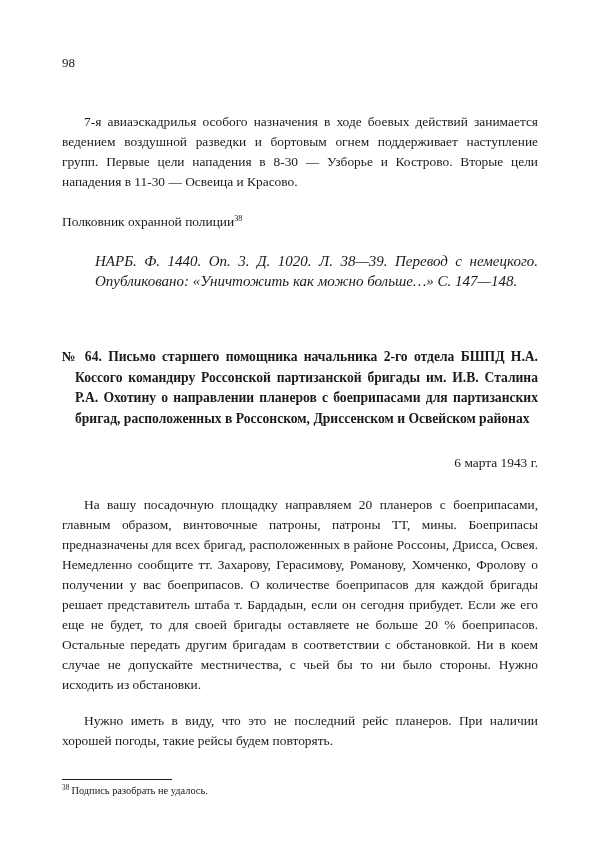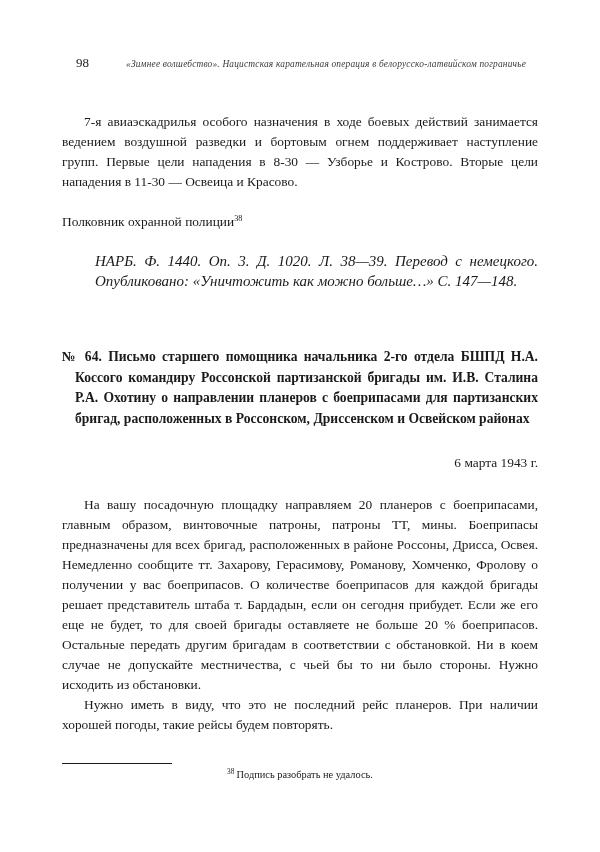--- a/index.html
+++ b/index.html
@@ -20,21 +20,21 @@
     position: absolute;
     left: 0;
     top: 0;
     width: 600px;
     height: 852px;
   }
 
   
   .running-head {
     position: absolute;
-    left: 76px;
+    left: 62px;
     top: 55px;
     width: 476px;
     height: 16px;
     display: flex;
     align-items: baseline;
   }
   .folio {
     font-size: 13px;
     color: #222;
     width: 50px;
@@ -104,30 +104,29 @@
     margin-top: 24px;
     font-size: 13.4px;
     line-height: 20px;
     text-align: right;
   }
 
   .body-block {
     margin-top: 22px;
   }
   .body-block p + p {
-    margin-top: 0;
+    margin-top: 16px;
   }
 
   
   .footnote-area {
     position: absolute;
     left: 62px;
-    top: 763px;
+    top: 779px;
     width: 476px;
-    text-align: center;
   }
   .footnote-rule {
     width: 110px;
     height: 0;
     border-top: 1px solid #1a1a1a;
     margin: 0 0 4px 0;
   }
   .footnote-text {
     font-size: 10.4px;
     line-height: 14px;
@@ -139,21 +138,20 @@
     margin-right: 2px;
   }
 </style>
 </head>
 <body>
 
 <div class="page">
 
   <div class="running-head">
     <span class="folio">98</span>
-    <span class="running-title">«Зимнее волшебство». Нацистская карательная операция в белорусско-латвийском пограничье</span>
   </div>
 
   <div class="column">
 
     <p class="indent">7-я авиаэскадрилья особого назначения в ходе боевых действий занимается ведением воздушной разведки и бортовым огнем поддерживает наступление групп. Первые цели нападения в 8-30 — Узборье и Кострово. Вторые цели нападения в 11-30 — Освеица и Красово.</p>
 
     <div class="signature">
       <span>Полковник охранной полиции</span><sup>38</sup>
     </div>
 

